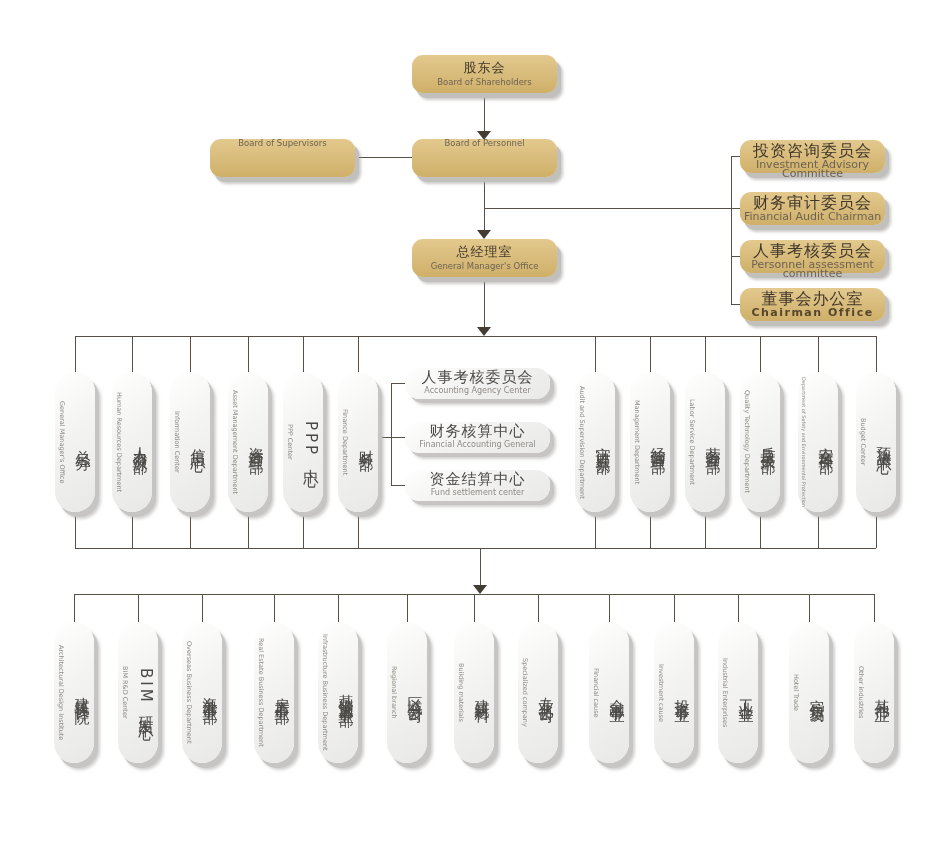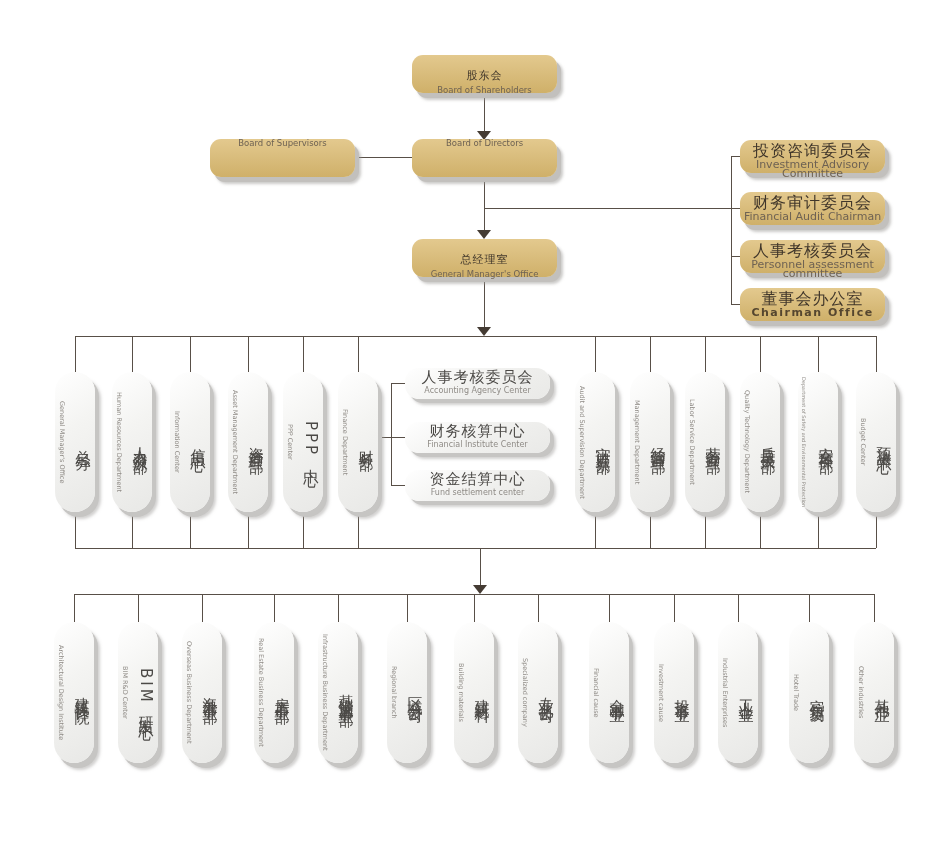--- a/index.html
+++ b/index.html
@@ -8,21 +8,21 @@
   
   .hline,.vline{position:absolute;background:#584f47;}
   .hline{height:1px;}
   .vline{width:1px;}
   .arr{position:absolute;width:0;height:0;border-left:7px solid transparent;
        border-right:7px solid transparent;border-top:9px solid #443b33;}
   
   .gbox{position:absolute;width:145px;height:38px;border-radius:11px;text-align:center;
         background:linear-gradient(180deg,#e3c98e 0%,#d8bb7a 55%,#cfb069 100%);
         box-shadow:4px 5px 0 #c2c0bd,6px 7px 3px rgba(160,158,155,.55);}
-  .gzh{font-size:11px;line-height:21px;padding-top:10px;color:#40362a;letter-spacing:1px;}
+  .gzh{font-size:13px;line-height:21px;padding-top:2px;color:#40362a;letter-spacing:1px;}
   .gen{font-size:8.5px;line-height:9px;color:#6e6253;}
   .cbox{height:33px;width:145px;left:740px;}
   .cbox .gzh{font-size:16px;line-height:18px;padding-top:2px;}
   .cbox .gen{font-size:11px;}
   .spaced{letter-spacing:1.5px;font-weight:bold;color:#55462f;}
   
   .vpill{position:absolute;width:40px;border-radius:20px;
         background:linear-gradient(145deg,#ffffff 0%,#f4f4f2 40%,#e8e8e6 100%);
         box-shadow:4px 5px 0 #c6c5c3,6px 7px 3px rgba(165,164,161,.5);}
   .mid{top:372px;height:140px;}
@@ -111,21 +111,21 @@
   </div>
 
   <div class="gbox" style="left:412px;top:55px">
     <div class="gzh">股东会</div>
     <div class="gen">Board of Shareholders</div>
   </div>
   <div class="gbox" style="left:210px;top:139px">
     <div class="gen">Board of Supervisors</div>
   </div>
   <div class="gbox" style="left:412px;top:139px">
-    <div class="gen">Board of Directors</div>
+    <div class="gen">Board of Personnel</div>
   </div>
   <div class="gbox" style="left:412px;top:239px">
     <div class="gzh">总经理室</div>
     <div class="gen">General Manager's Office</div>
   </div>
 
   <div class="gbox cbox" style="top:140px">
     <div class="gzh">投资咨询委员会</div>
     <div class="gen">Investment Advisory Committee</div>
   </div>
@@ -190,21 +190,21 @@
     <div class="ven">Budget Center</div>
     <div class="vzh">预决算中心</div>
   </div>
 
   <div class="fbox" style="top:368px">
     <div class="fzh">人事考核委员会</div>
     <div class="fen">Accounting Agency Center</div>
   </div>
   <div class="fbox" style="top:422px">
     <div class="fzh">财务核算中心</div>
-    <div class="fen">Financial Institute Center</div>
+    <div class="fen">Financial Accounting General</div>
   </div>
   <div class="fbox" style="top:470px">
     <div class="fzh">资金结算中心</div>
     <div class="fen">Fund settlement center</div>
   </div>
 
   <div class="vpill bot" style="left:54px">
     <div class="ven">Architectural Design Institute</div>
     <div class="vzh">建筑设计院</div>
   </div>

